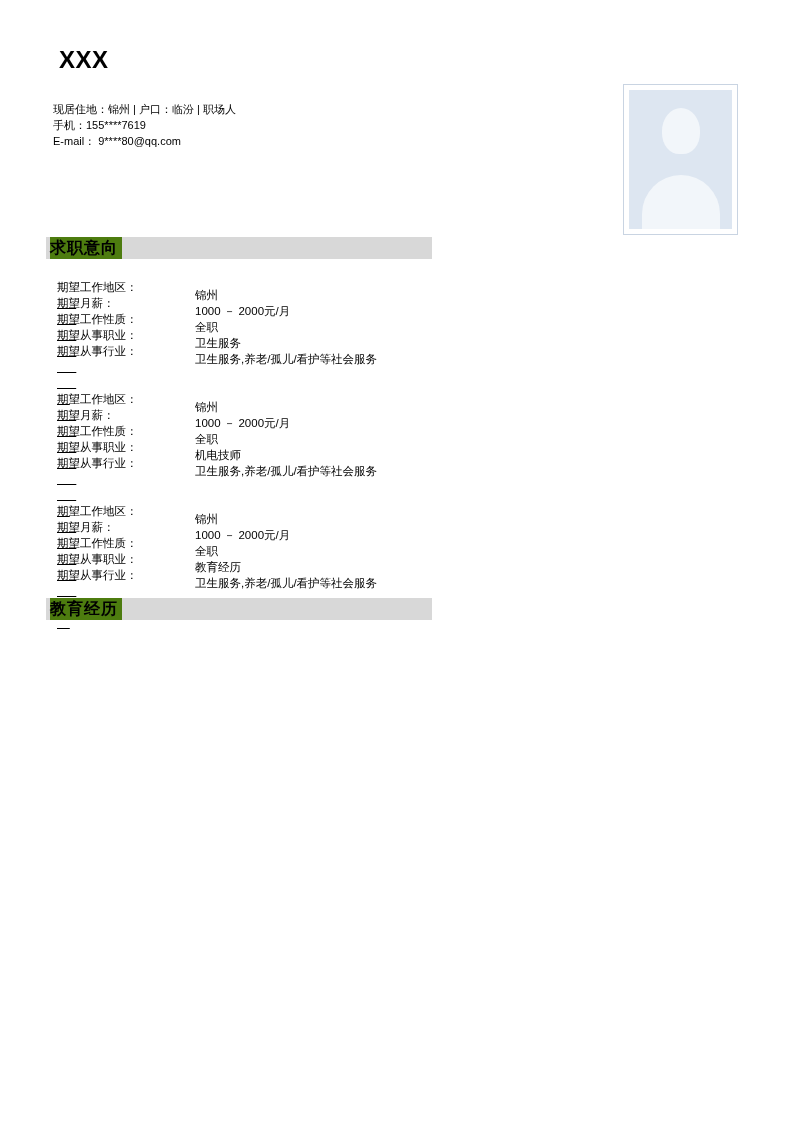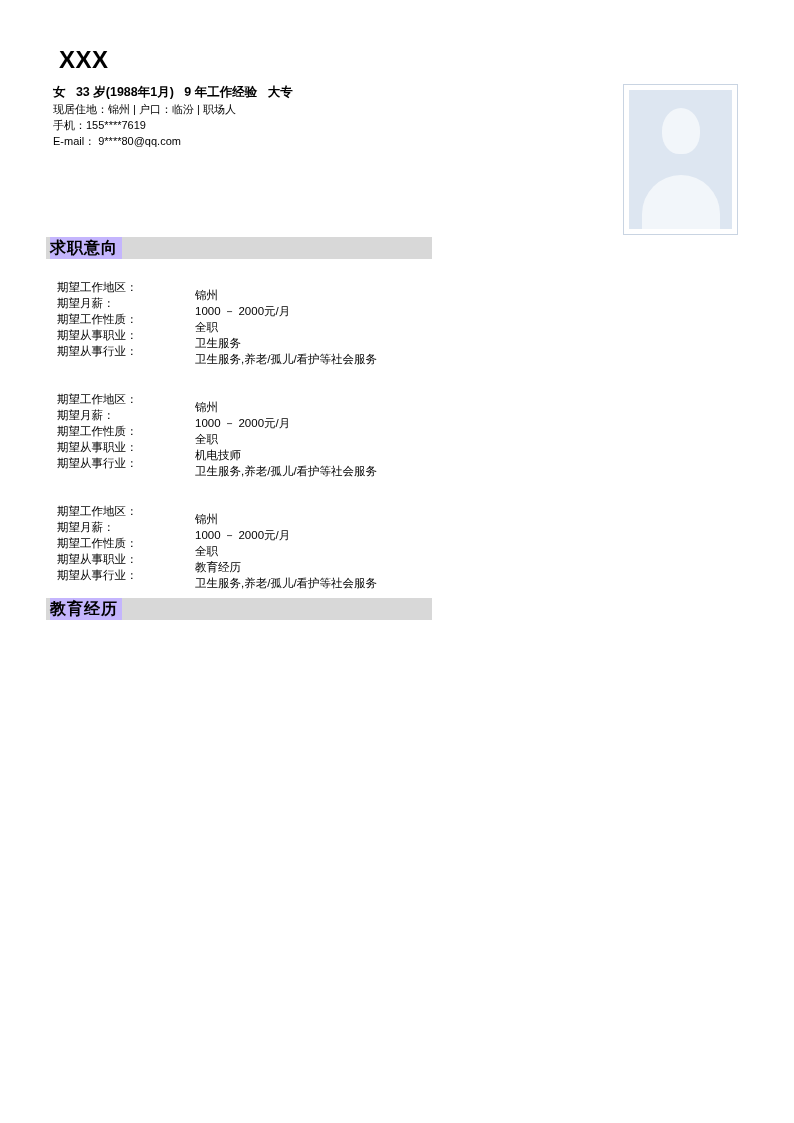--- a/index.html
+++ b/index.html
@@ -98,35 +98,36 @@
     height: 22px;
     background: #d8d8d8;
   }
   .section-title {
     position: absolute;
     left: 50px;
     font-size: 16px;
     font-weight: bold;
     line-height: 22px;
     letter-spacing: 1px;
-    background: #c4b5fd;
+    background: #4d7c0f;
     padding-right: 4px;
   }
 
   
   .intent-block {
     position: absolute;
     left: 57px;
     font-size: 11.5px;
     line-height: 16px;
   }
   .intent-row {
     position: relative;
     height: 16px;
     white-space: pre;
+    text-decoration: underline;
   }
   .intent-label {
     position: absolute;
     left: 0;
     top: 0;
   }
   .intent-value {
     position: absolute;
     left: 138px;
     top: 8px;
@@ -142,21 +143,20 @@
     white-space: pre;
   }
   .edu-row span { display: inline-block; }
 </style>
 </head>
 <body>
 
 <div class="page">
 
   <div class="name">XXX</div>
-  <div class="basic-line">女   33 岁(1988年1月)   9 年工作经验   大专</div>
   <div class="contact">
     <div>现居住地：锦州 | 户口：临汾 | 职场人</div>
     <div>手机：155****7619</div>
     <div>E-mail： 9****80@qq.com</div>
   </div>
 
   <div class="photo-frame">
     <div class="photo-inner">
       <div class="photo-head"></div>
       <div class="photo-body"></div>

